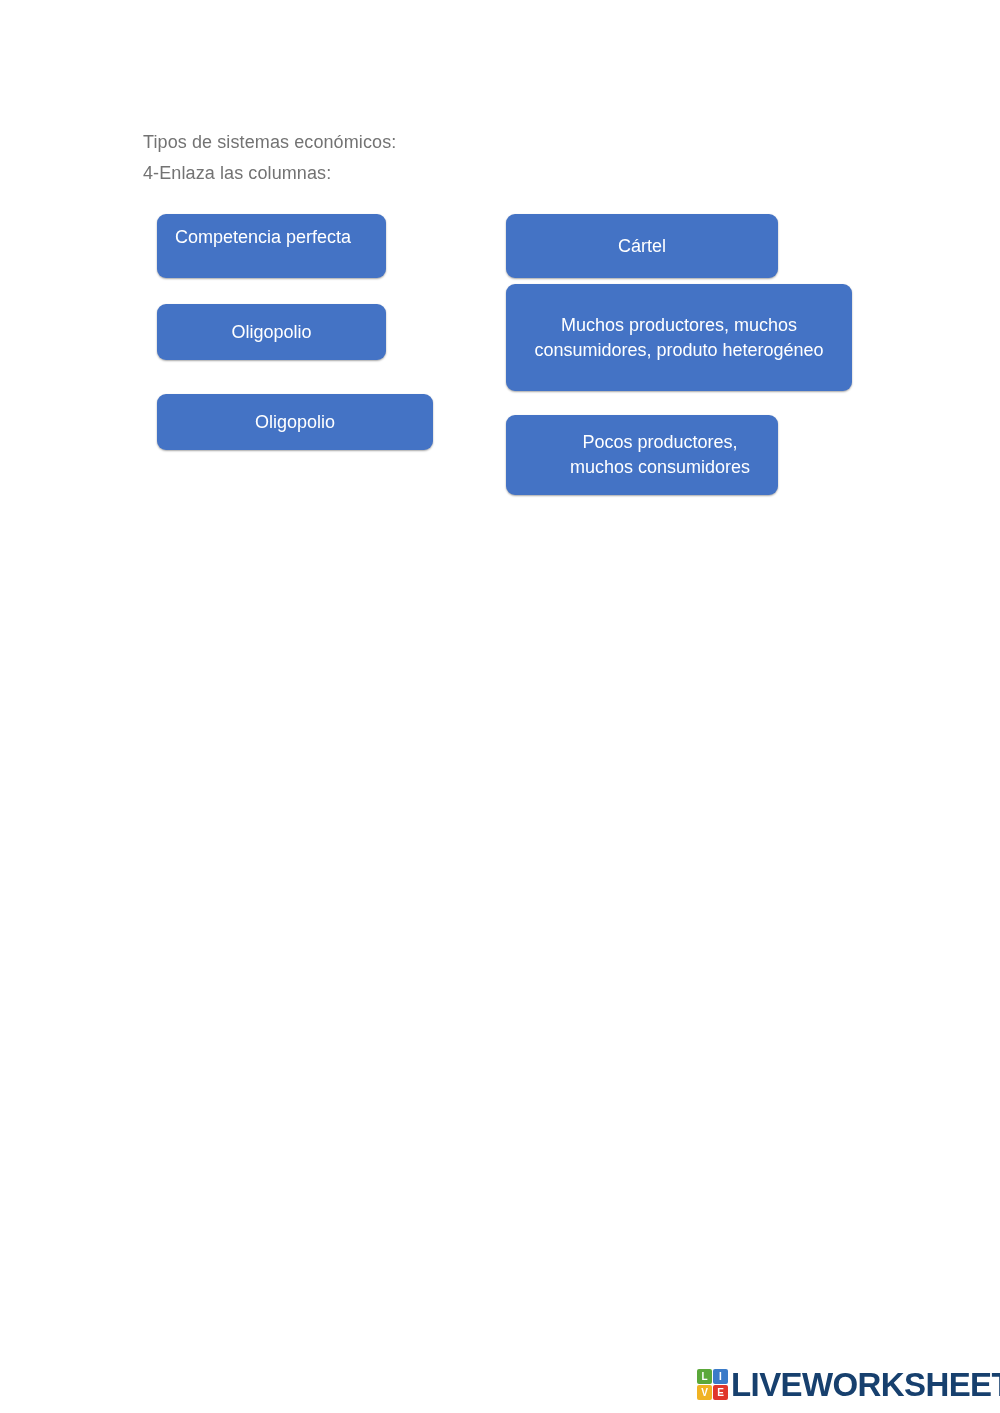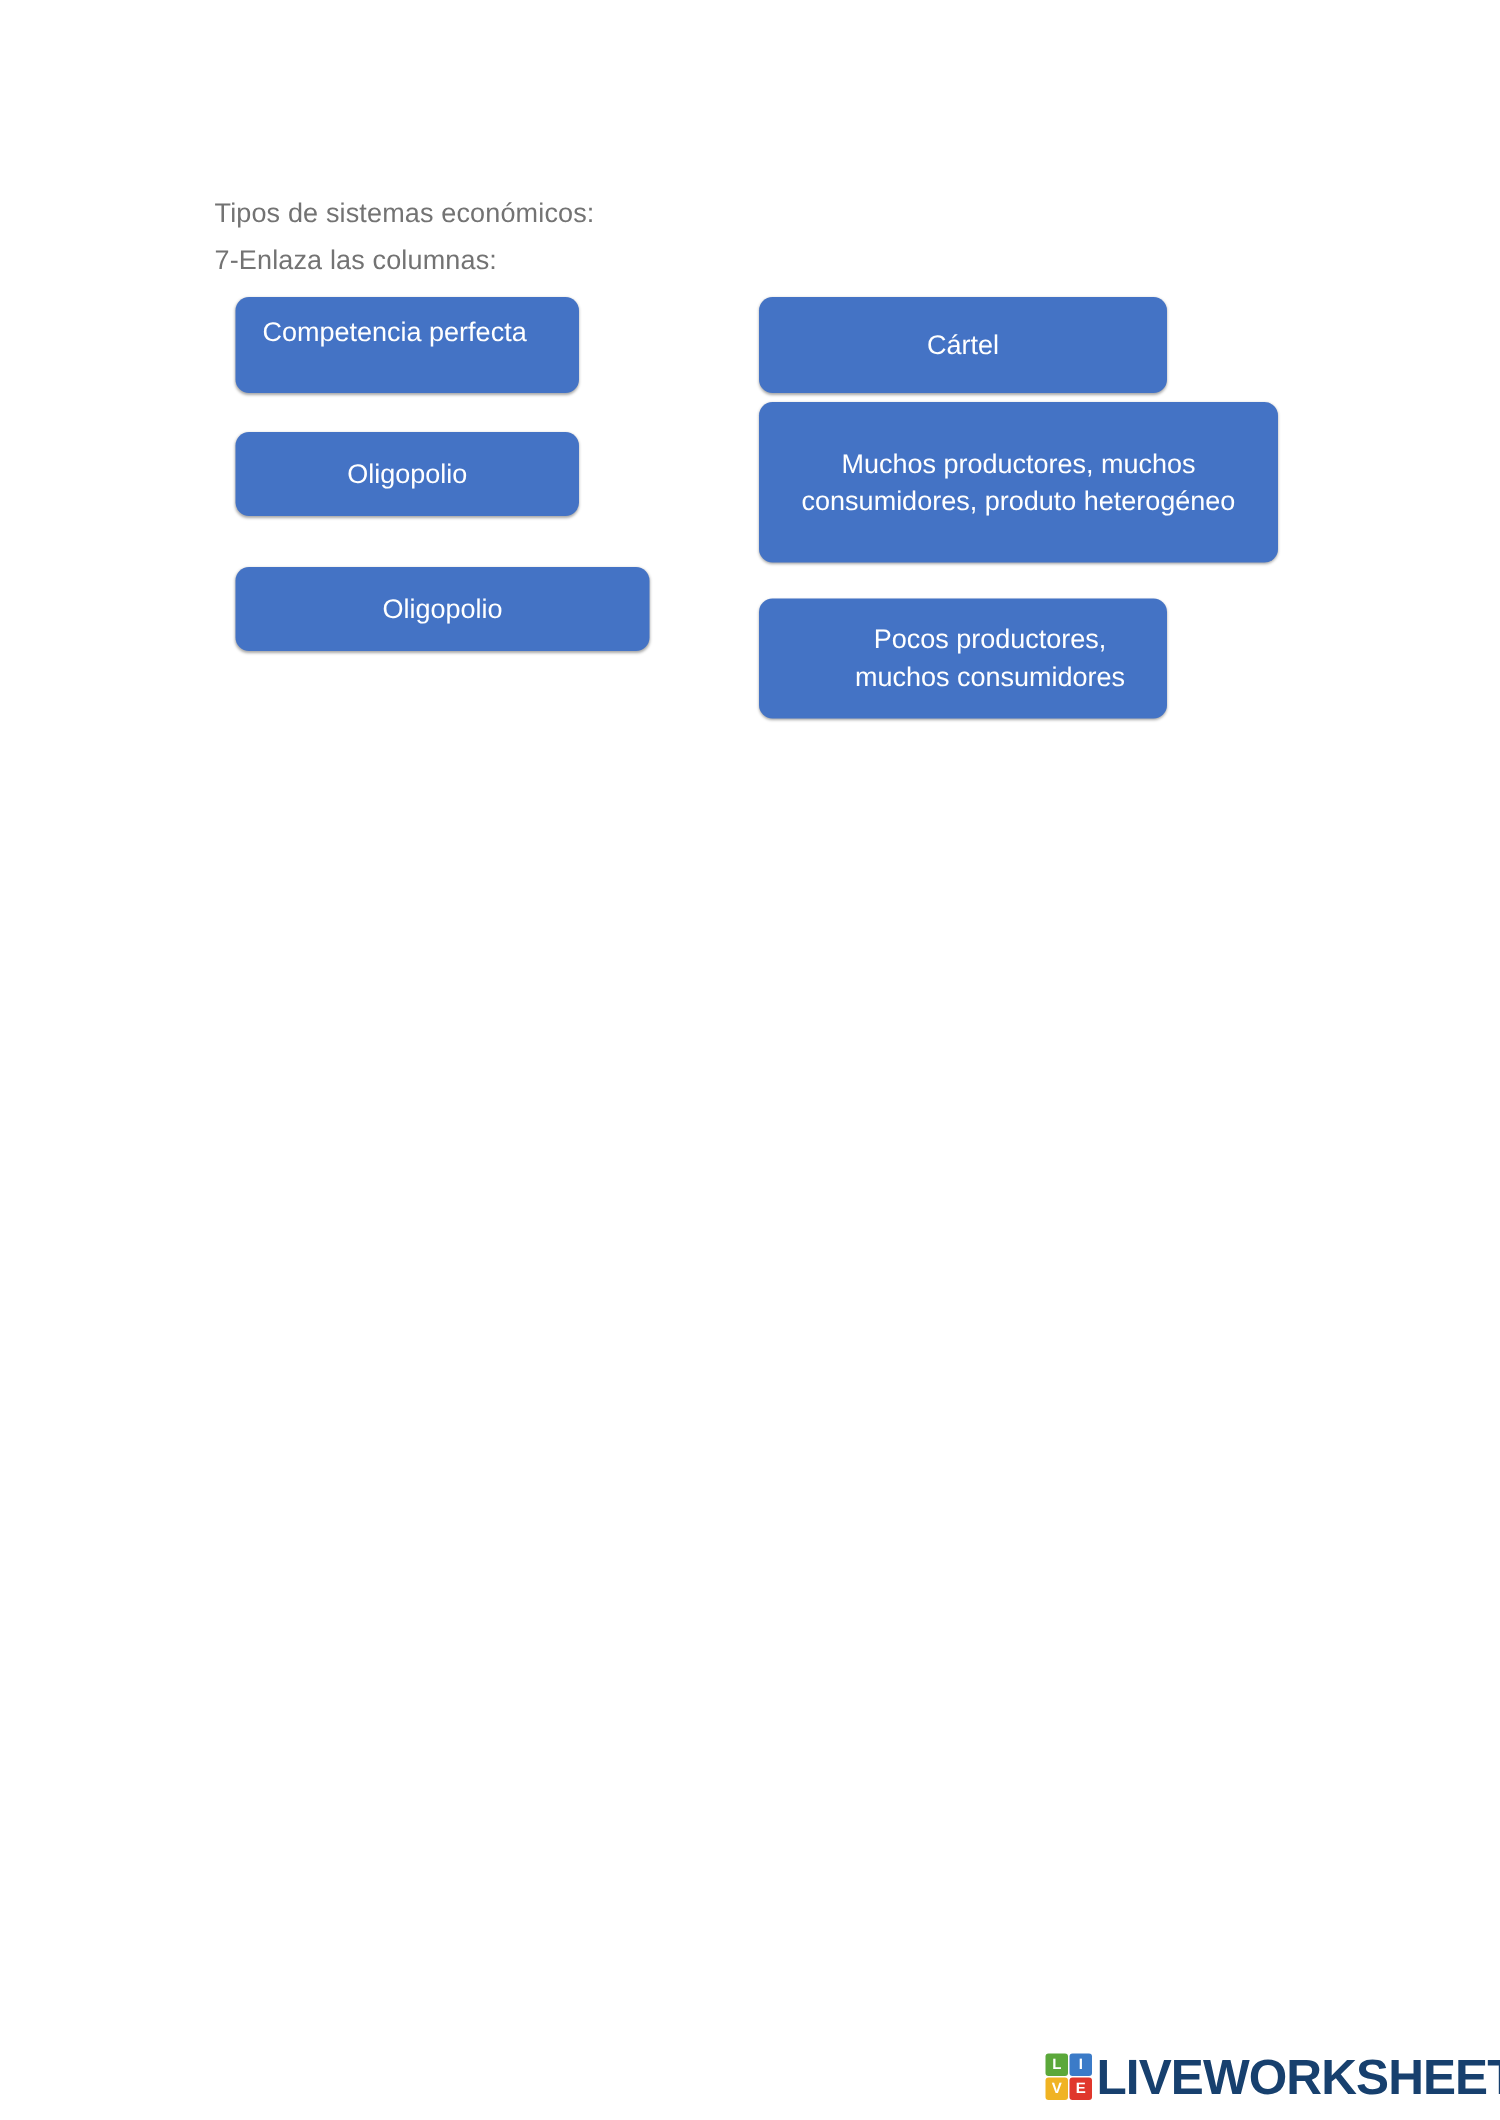--- a/index.html
+++ b/index.html
@@ -43,20 +43,21 @@
     font-size: 18px;
     line-height: 25px;
     display: flex;
     align-items: center;
     justify-content: center;
     text-align: center;
     padding: 4px 10px;
     overflow: hidden;
     box-shadow: 0 1px 2px rgba(0,0,0,0.35);
     user-select: none;
+    margin-top: 16px;
   }
   .box span { display: block; }
 
   
   #box-competencia-perfecta {
     left: 157px; top: 198px; width: 229px; height: 64px;
     justify-content: flex-start;
     align-items: flex-start;
     text-align: left;
     padding: 11px 0 0 18px;
@@ -125,21 +126,21 @@
     font-family: "Liberation Sans", sans-serif;
   }
 </style>
 </head>
 <body>
 
 <div class="worksheet">
 
   <div class="heading" id="title-line">Tipos de sistemas económicos:</div>
 
-  <div class="heading" id="instruction">7-Enlaza las columnas:</div>
+  <div class="heading" id="instruction">4-Enlaza las columnas:</div>
 
   <div class="box" id="box-competencia-perfecta">
     <span>Competencia perfecta</span>
   </div>
 
   <div class="box" id="box-monopolio">
     <span>Oligopolio</span>
   </div>
 
   <div class="box" id="box-oligopolio">

